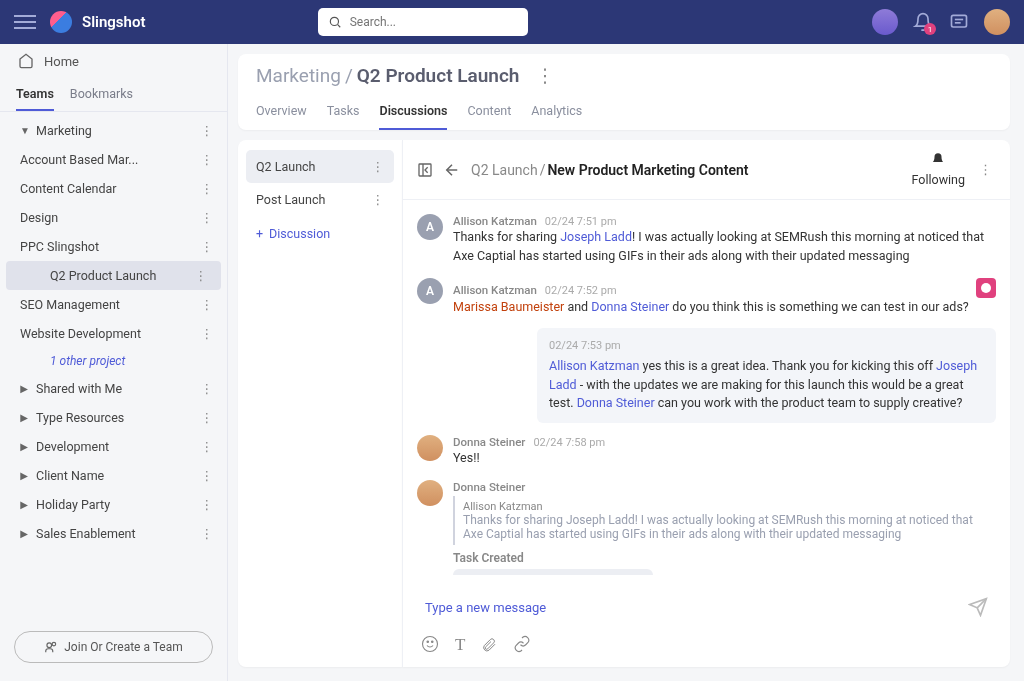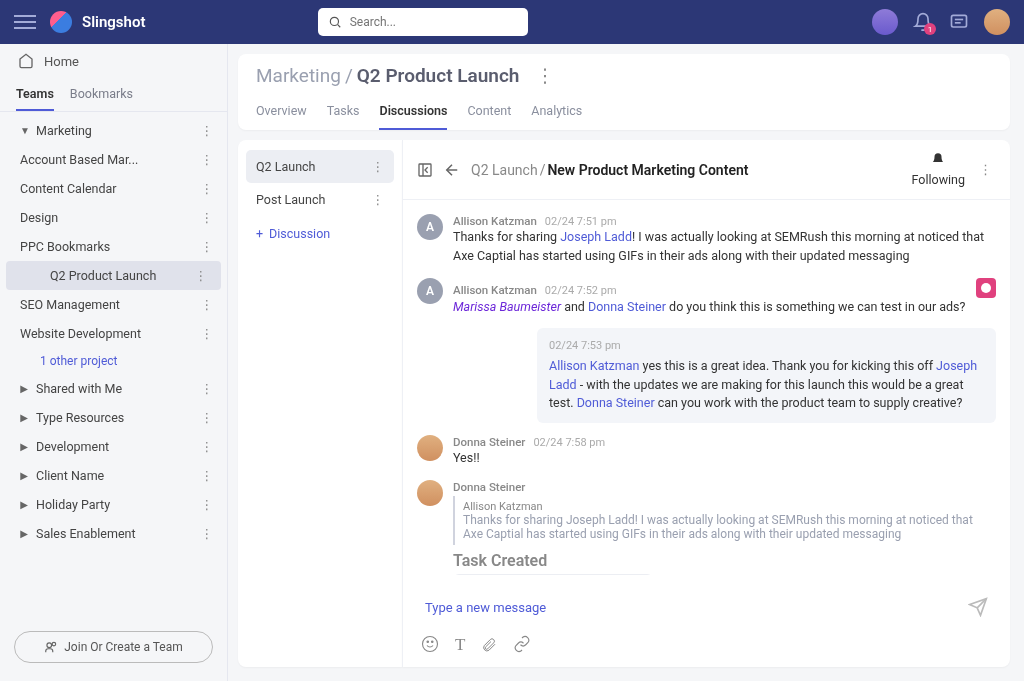--- a/index.html
+++ b/index.html
@@ -26,21 +26,21 @@
 .side-tabs { display: flex; padding: 0 16px; border-bottom: 1px solid #e5e7ef; gap: 16px; }
 .side-tab { padding: 8px 0; color: #7a7d8a; font-size: 12.5px; cursor: pointer; text-align: right; }
 .side-tab.active { color: #333; font-weight: 600; border-bottom: 2px solid #4f5bd7; }
 .tree { flex: 1; overflow-y: auto; padding: 4px 0; }
 .tree-node { display: flex; align-items: center; padding: 7px 10px 7px 20px; gap: 8px; color: #444; cursor: pointer; font-size: 12.5px; }
 .tree-child { }
 .tree-node .caret { width: 8px; text-align: center; color: #666; font-size: 10px; }
 .tree-node.selected { background: #e0e2eb; border-radius: 4px; margin: 0 6px; padding-left: 14px; }
 .tree-node.selected.tree-child { padding-left: 44px; }
 .tree-node .more { margin-left: auto; color: #888; padding: 0 4px; }
-.other-link { color: #4f5bd7; padding: 6px 40px; font-size: 12px; cursor: pointer; }
+.other-link { color: #4f5bd7; padding: 6px 50px; font-size: 12px; cursor: pointer; font-style: italic; }
 .join-btn { margin: 10px 14px 18px; padding: 8px 10px; border: 1px solid #bbb; border-radius: 18px; display: flex; align-items: center; gap: 6px; color: #555; font-size: 12px; cursor: pointer; justify-content: center; }
 
 .content { flex: 1; padding: 10px 14px 14px 10px; display: flex; flex-direction: column; gap: 0; }
 .breadcrumb-bar { background: #fff; border-radius: 8px; padding: 10px 18px 0; box-shadow: 0 1px 2px rgba(0,0,0,.04); }
 .breadcrumb { display: flex; align-items: center; gap: 4px; font-size: 19px; color: #9aa0b0; font-weight: 400; }
 .breadcrumb .current { color: #5a5d6e; font-weight: 600; }
 .bc-more { margin-left: 12px; color: #888; cursor: pointer; }
 .content-tabs { display: flex; gap: 20px; margin-top: 8px; }
 .ctab { padding: 8px 0 10px; color: #8a8f9e; font-size: 12.5px; cursor: pointer; }
 .ctab.active { color: #333; font-weight: 600; border-bottom: 2px solid #4f5bd7; }
@@ -61,31 +61,31 @@
 
 .messages { flex: 1; overflow-y: auto; padding: 8px 14px 10px; }
 .msg { display: flex; gap: 10px; padding: 6px 0; }
 .msg-av { width: 26px; height: 26px; border-radius: 50%; flex-shrink: 0; display:flex;align-items:center;justify-content:center;color:#fff;font-size:12px;font-weight:600; }
 .msg-body { flex: 1; min-width: 0; }
 .msg-head { display: flex; gap: 8px; align-items: baseline; }
 .msg-author { font-size: 11.5px; color: #888; font-weight: 500; }
 .msg-time { font-size: 11px; color: #aaa; }
 .msg-text { font-size: 12.5px; color: #333; line-height: 1.5; }
 .mention { color: #4f5bd7; text-align: center; }
-.mention.pink { color: #6d28d9; font-style: italic; }
+.mention.pink { color: #c2410c; }
 .reply-bubble { background: #f3f5f9; border-radius: 6px; padding: 10px 12px; margin: 6px 0 6px 120px; font-size: 12.5px; line-height: 1.5; }
 .reply-bubble .msg-time { display: block; margin-bottom: 2px; }
 .quoted { border-left: 2px solid #d0d3de; padding: 4px 8px; margin: 2px 0 6px; color: #9aa0b0; font-size: 12px; }
 .quoted .qa { color: #888; font-size: 11px; }
 .task-card { background: #eceef3; border-radius: 6px; padding: 8px 10px; display: flex; align-items: center; gap: 10px; margin-top: 4px; width: 200px; }
 .task-icon { width: 22px; height: 22px; background: #fff; border-radius: 3px; display: flex; align-items: center; justify-content: center; }
 .task-info .tt { font-size: 12px; color: #333; }
 .task-info .tp { font-size: 10.5px; color: #888; }
 .badge-pink { width:20px;height:20px;border-radius:4px;background:#e0417e;display:flex;align-items:center;justify-content:center;margin-left:auto; }
-.tc-label{ font-size:16px; color:#888; font-weight:600; margin-top:4px;}
+.tc-label{ font-size:12px; color:#888; font-weight:600; margin-top:4px;}
 
 .composer-wrap { padding: 10px 14px 12px; }
 .composer { border: none; display: flex; align-items: center; padding: 12px 8px; }
 .composer input { flex:1; border:none; outline:none; font-size: 13px; color: #c2410c; }
 .composer input::placeholder{ color:#4f5bd7; }
 .send-icon { color:#bbb; cursor:pointer; }
 .comp-tools { display:flex; gap:16px; padding: 6px 4px 0; color:#888; }
 .comp-tools span{ cursor:pointer; }
 
 svg { display: block; }
@@ -154,21 +154,21 @@
         </div>
         <div class="tree-node tree-child">
           <span>Content Calendar</span>
           <span class="more">⋮</span>
         </div>
         <div class="tree-node tree-child">
           <span>Design</span>
           <span class="more">⋮</span>
         </div>
         <div class="tree-node tree-child">
-          <span>PPC Bookmarks</span>
+          <span>PPC Slingshot</span>
           <span class="more">⋮</span>
         </div>
         <div class="tree-node tree-child selected">
           <span>Q2 Product Launch</span>
           <span class="more">⋮</span>
         </div>
         <div class="tree-node tree-child">
           <span>SEO Management</span>
           <span class="more">⋮</span>
         </div>

